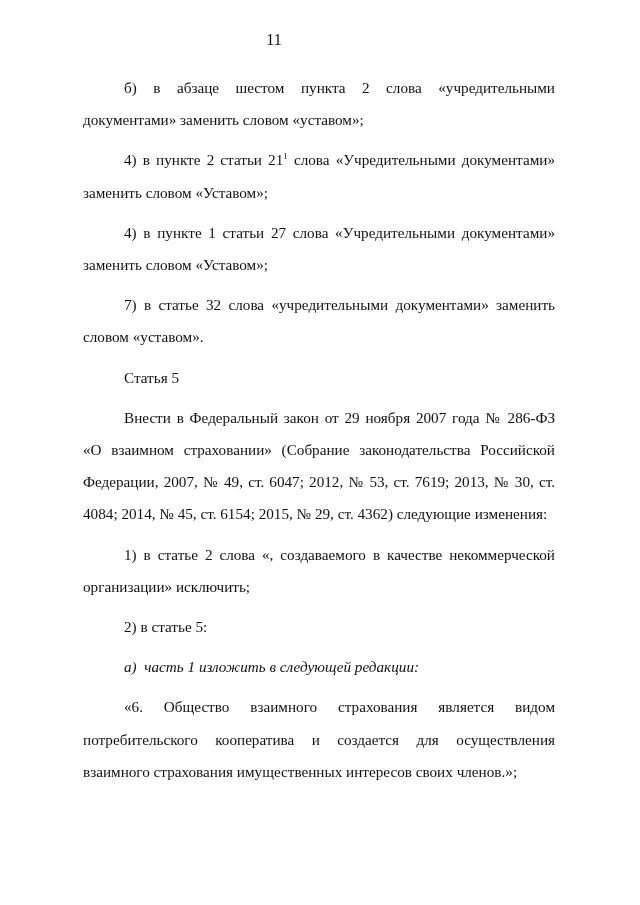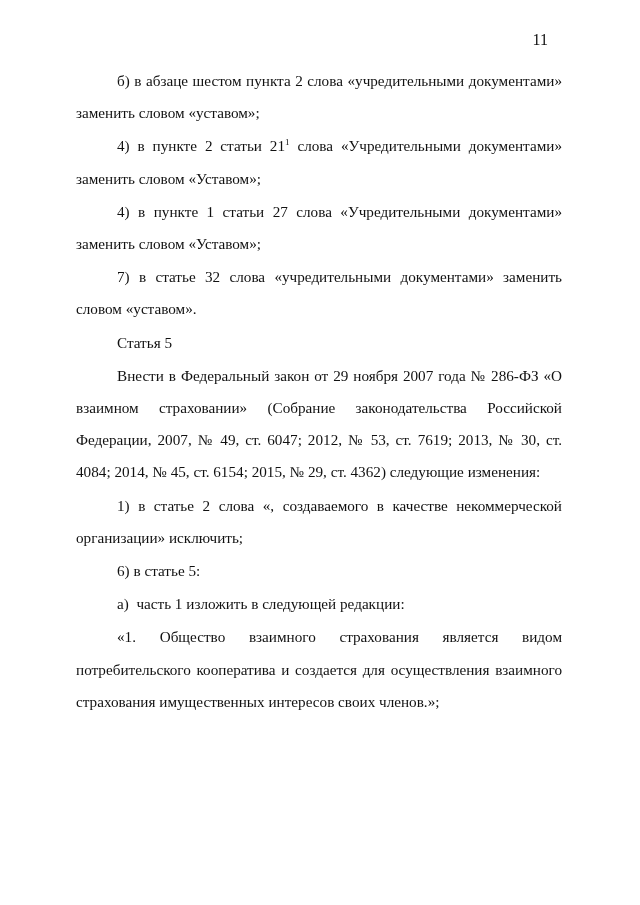--- a/index.html
+++ b/index.html
@@ -3,42 +3,42 @@
   <meta charset="utf-8">
   <style>
     html, body { margin: 0; padding: 0; background: #ffffff; }
     body {
       width: 640px; height: 905px; position: relative; overflow: hidden;
       font-family: "Liberation Serif", "DejaVu Serif", serif;
       color: #111111;
     }
     .page-number {
       position: absolute; top: 30px; left: 0; width: 548px;
-      text-align: right; font-size: 16px; line-height: 20px;
+      text-align: center; font-size: 16px; line-height: 20px;
     }
     .content {
       position: absolute; top: 64px; left: 75px; width: 488px;
       font-size: 15.2px; line-height: 32.2px;
     }
     .para {
-      margin: 1px; text-indent: 41px; text-align: justify;
+      margin: 8px; text-indent: 41px; text-align: justify;
     }
     .para.heading { font-weight: normal; text-align: left; }
     sup { font-size: 9px; line-height: 0; vertical-align: 6px; }
   </style>
 </head>
 <body>
 
 <div class="page-number">11</div>
 
 <div class="content">
   <p class="para">б) в абзаце шестом пункта 2 слова «учредительными документами» заменить словом «уставом»;</p>
   <p class="para"><span>4) в пункте 2 статьи 21</span><sup>1</sup><span> слова «Учредительными документами» заменить словом «Уставом»;</span></p>
   <p class="para">4) в пункте 1 статьи 27 слова «Учредительными документами» заменить словом «Уставом»;</p>
   <p class="para">7) в статье 32 слова «учредительными документами» заменить словом «уставом».</p>
 
   <p class="para heading">Статья 5</p>
   <p class="para">Внести в Федеральный закон от 29 ноября 2007 года № 286-ФЗ «О взаимном страховании» (Собрание законодательства Российской Федерации, 2007, № 49, ст. 6047; 2012, № 53, ст. 7619; 2013, № 30, ст. 4084; 2014, № 45, ст. 6154; 2015, № 29, ст. 4362) следующие изменения:</p>
   <p class="para">1) в статье 2 слова «, создаваемого в качестве некоммерческой организации» исключить;</p>
-  <p class="para">6) в статье 5:</p>
-  <p class="para" style="white-space: pre-wrap;">а)  часть 1 изложить в следующей редакции:</p>
-  <p class="para">«1. Общество взаимного страхования является видом потребительского кооператива и создается для осуществления взаимного страхования имущественных интересов своих членов.»;</p>
+  <p class="para">2) в статье 5:</p>
+  <p class="para" style="white-space: pre-wrap; font-style: italic;">а)  часть 1 изложить в следующей редакции:</p>
+  <p class="para">«6. Общество взаимного страхования является видом потребительского кооператива и создается для осуществления взаимного страхования имущественных интересов своих членов.»;</p>
 </div>
 
 </body></html>

